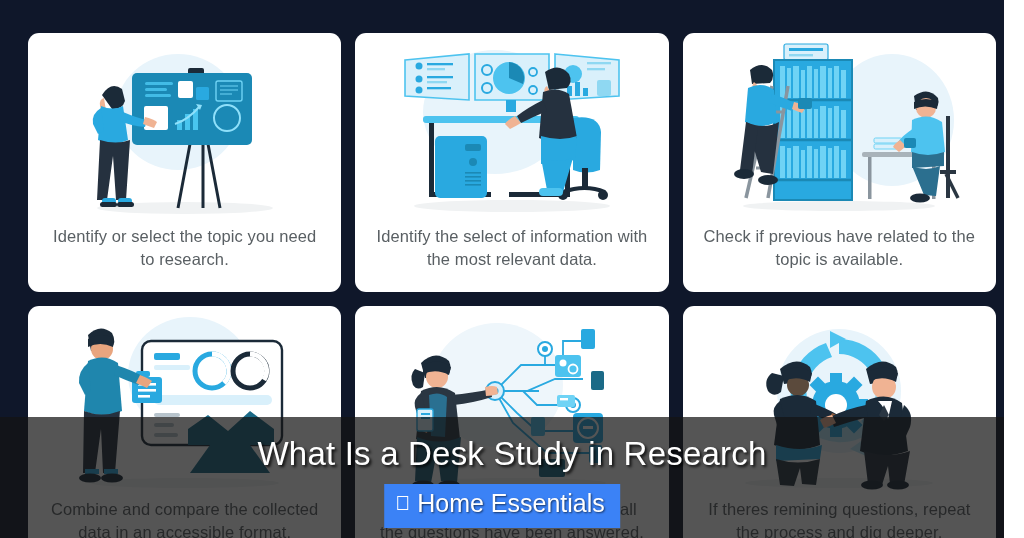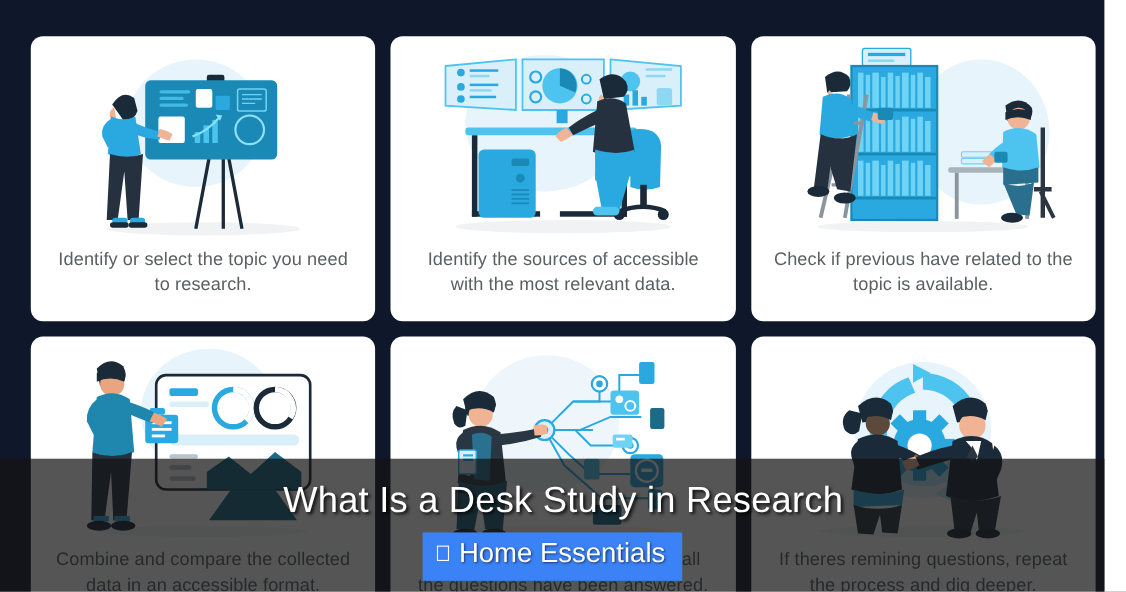--- a/index.html
+++ b/index.html
@@ -215,21 +215,21 @@
           <path d="M158 32 q14 -10 24 2 q4 8 -2 14 l-18 2 z" fill="#1b2a38"></path>
           <path d="M160 46 q-4 2 -2 8 q3 5 8 2 z" fill="#f0b393"></path>
           <path d="M156 52 q14 -6 26 2 l8 44 q-20 8 -38 0 z" fill="#25313f"></path>
           <path d="M156 60 q-16 8 -26 16 l4 7 q14 -7 26 -12 z" fill="#25313f"></path>
           <path d="M128 76 q-8 4 -10 8 l5 5 q6 -3 11 -6 z" fill="#f0b393"></path>
           <path d="M154 96 q20 6 36 0 l-2 24 -34 4 z" fill="#29a9e0"></path>
           <path d="M154 118 q16 6 32 0 l-10 34 -16 -2 z" fill="#29a9e0"></path>
           <rect x="152" y="148" width="24" height="8" rx="4" fill="#4dc3ef"></rect>
         </svg>
       </div>
-      <div class="caption">Identify the sources of accessible with the most relevant data.</div>
+      <div class="caption">Identify the select of information with the most relevant data.</div>
     </div>
 
     <div class="card">
       <div class="illus">
         <svg width="250" height="185" viewBox="0 0 250 185">
           <ellipse cx="178" cy="80" rx="62" ry="66" fill="#e8f4fb"></ellipse>
           <ellipse cx="125" cy="166" rx="96" ry="5" fill="#f0f2f3"></ellipse>
 
           <rect x="70" y="4" width="44" height="16" rx="2" fill="#d9f0fb" stroke="#29a9e0" stroke-width="1.2"></rect>
           <rect x="75" y="8" width="34" height="3" fill="#29a9e0"></rect>

